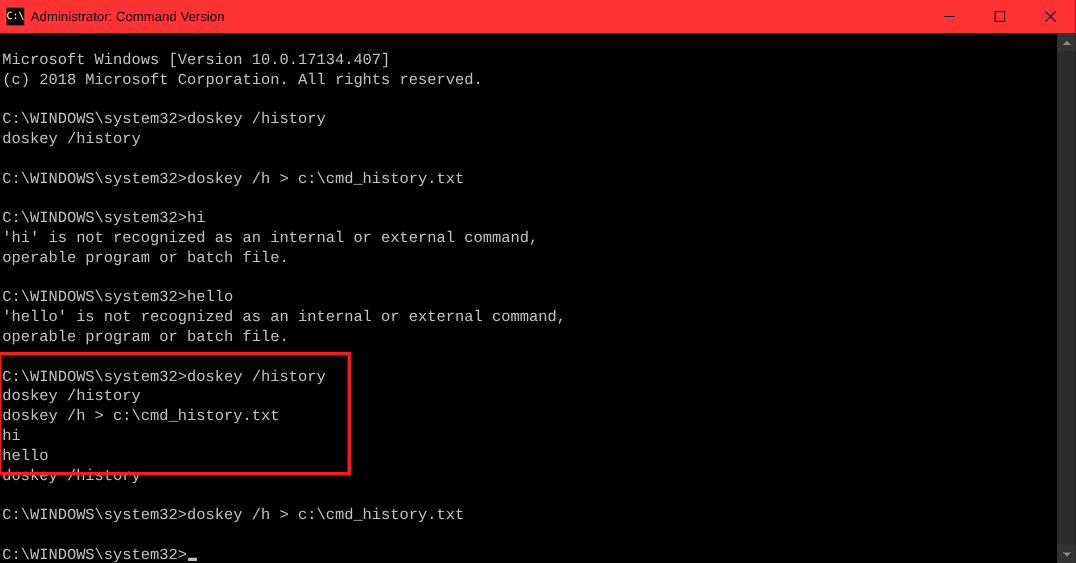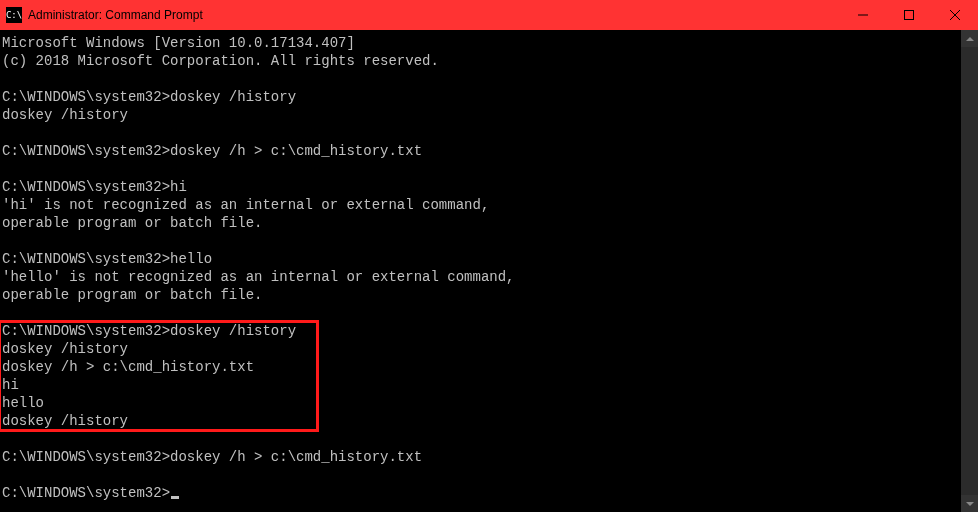--- a/index.html
+++ b/index.html
@@ -60,21 +60,21 @@
       position: relative;
       height: calc(100% - 30px);
       background: #000;
     }
     .terminal {
       position: absolute;
       top: 0;
       left: 0;
       right: 17px;
       bottom: 0;
-      padding: 4px 2px;
+      padding: 16px 2px;
       color: #c0c0c0;
       font-size: 14px;
       line-height: 18px;
       white-space: pre;
       font-family: Consolas, 'Courier New', monospace;
     }
     .hl {
       position: absolute;
       border: 3px solid #ff1a1a;
       pointer-events: none;
@@ -108,21 +108,21 @@
       margin-left: 1px;
       position: relative;
       top: 2px;
     }
   </style>
 </head>
 <body>
 
 <div class="titlebar">
   <div class="titlebar-icon">C:\</div>
-  <div class="titlebar-title">Administrator: Command Prompt</div>
+  <div class="titlebar-title">Administrator: Command Version</div>
   <div class="window-controls">
     <div class="win-btn">
       <svg viewBox="0 0 10 10">
           <line x1="0" y1="5" x2="10" y2="5" stroke="#000" stroke-width="1"></line>
         </svg>
     </div>
     <div class="win-btn">
       <svg viewBox="0 0 10 10">
           <rect x="0.5" y="0.5" width="9" height="9" fill="none" stroke="#000" stroke-width="1"></rect>
         </svg>

